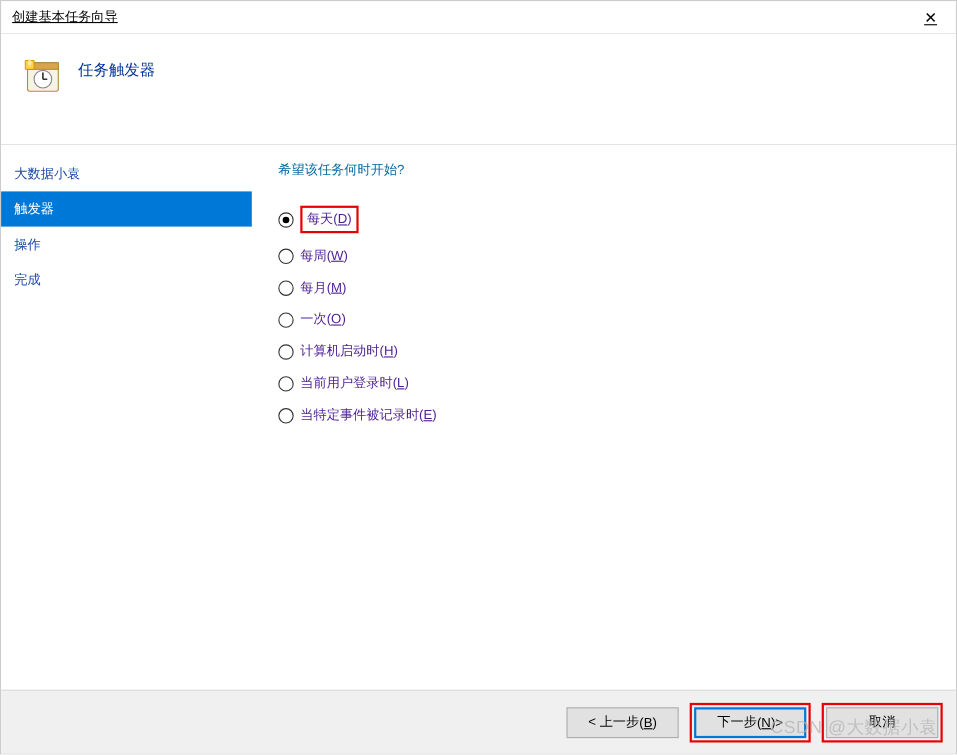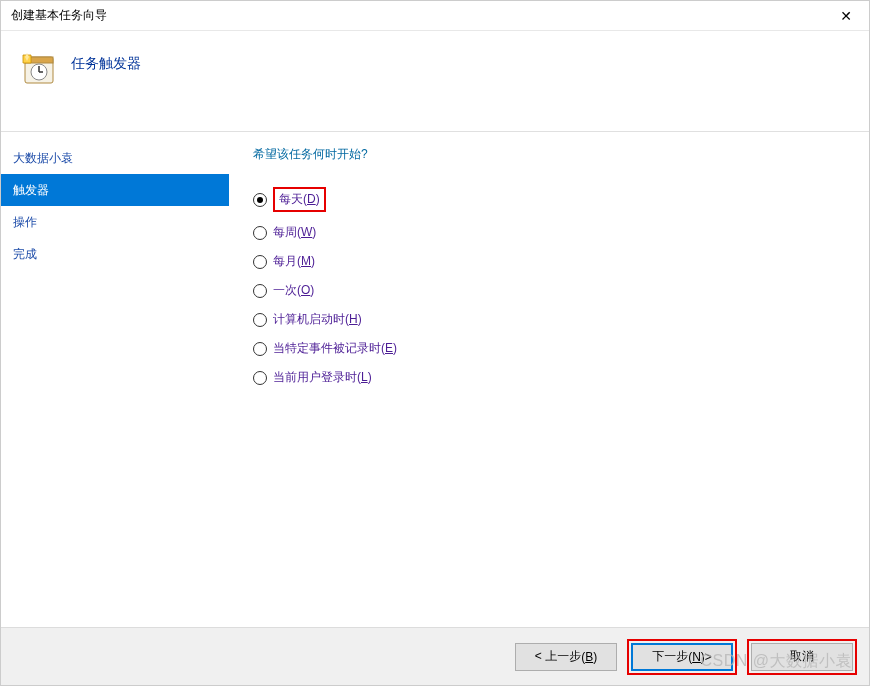--- a/index.html
+++ b/index.html
@@ -24,20 +24,21 @@
       display: flex;
       flex-direction: column;
     }
     .titlebar {
       height: 30px;
       display: flex;
       align-items: center;
       justify-content: space-between;
       padding: 0 0 0 10px;
       border-bottom: 1px solid #e8e8e8;
+      text-decoration: underline;
     }
     .titlebar-title {
       font-size: 12px;
       color: #000;
     }
     .titlebar-close {
       width: 46px;
       height: 30px;
       display: flex;
       align-items: center;
@@ -253,26 +254,26 @@
           <span class="radio-label"><span>一次</span>(<span class="mnemonic">O</span>)</span>
         </label>
 
         <label class="radio-item">
           <span class="radio-circle"></span>
           <span class="radio-label"><span>计算机启动时</span>(<span class="mnemonic">H</span>)</span>
         </label>
 
         <label class="radio-item">
           <span class="radio-circle"></span>
+          <span class="radio-label"><span>当前用户登录时</span>(<span class="mnemonic">L</span>)</span>
+        </label>
+
+        <label class="radio-item">
+          <span class="radio-circle"></span>
           <span class="radio-label"><span>当特定事件被记录时</span>(<span class="mnemonic">E</span>)</span>
-        </label>
-
-        <label class="radio-item">
-          <span class="radio-circle"></span>
-          <span class="radio-label"><span>当前用户登录时</span>(<span class="mnemonic">L</span>)</span>
         </label>
 
       </div>
     </div>
   </div>
 
   <div class="footer">
     <button class="btn">
       <span>&lt; 上一步</span>(<span class="mnemonic">B</span>)
     </button>

